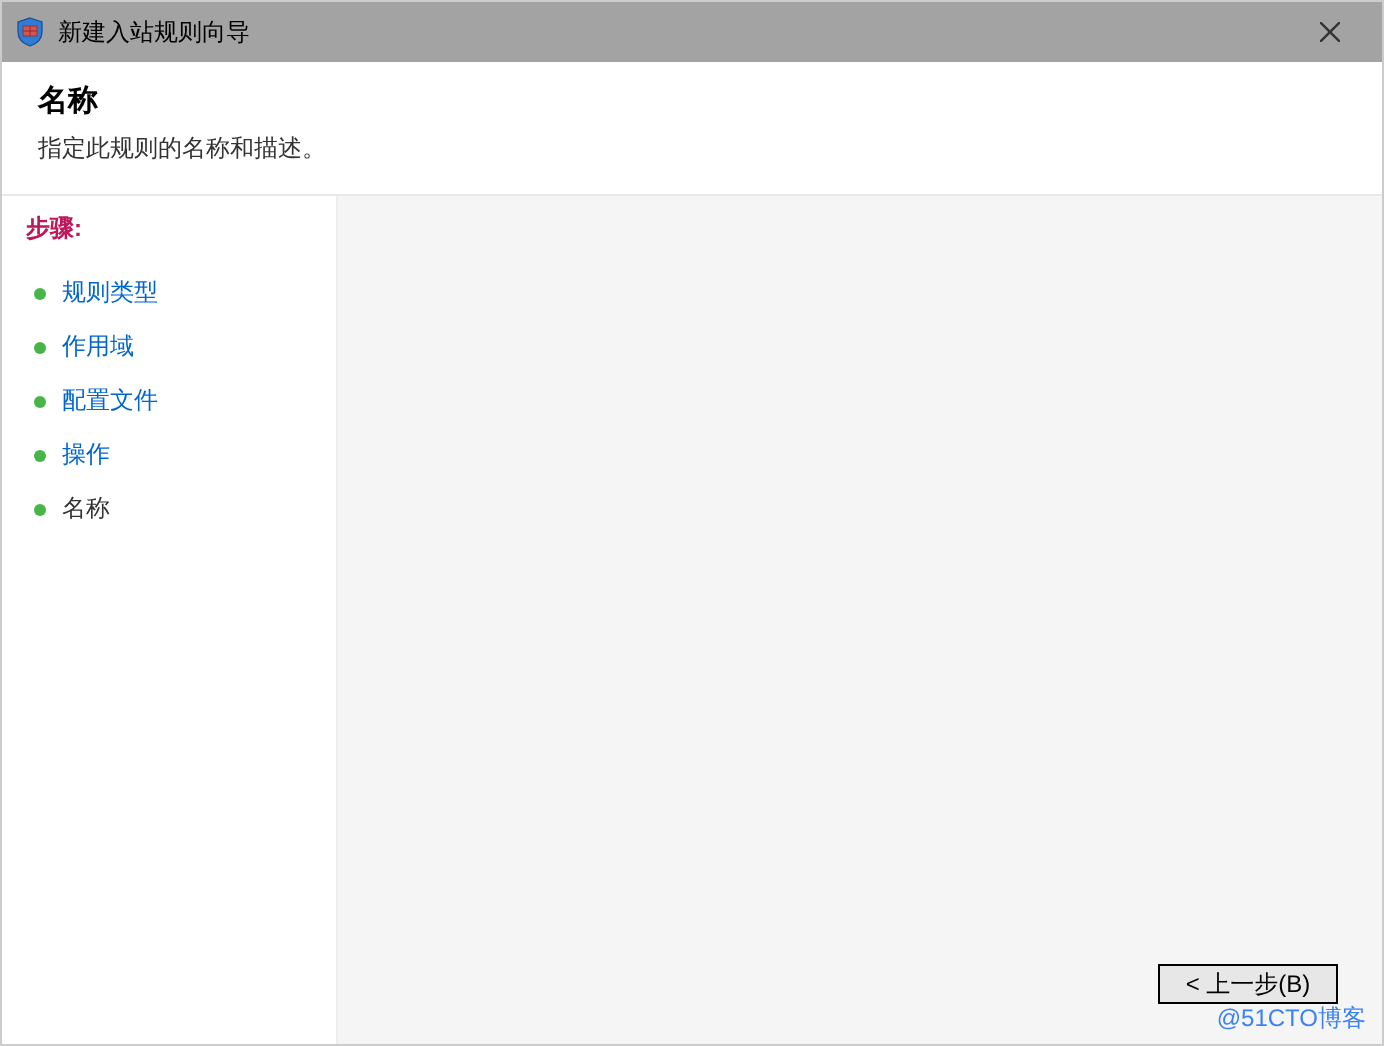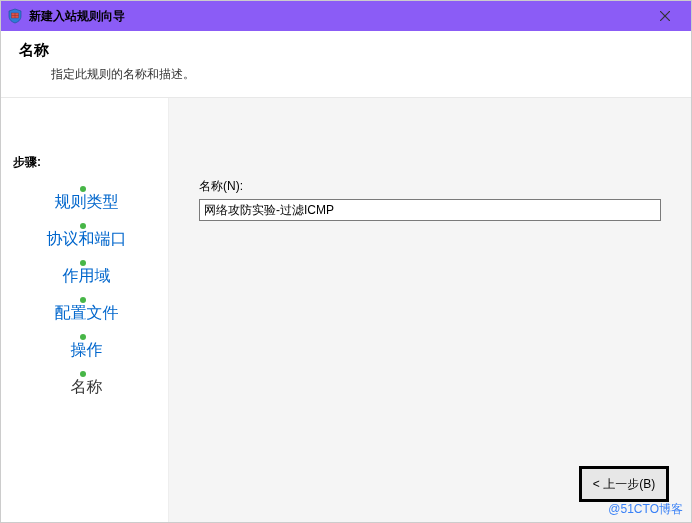--- a/index.html
+++ b/index.html
@@ -11,22 +11,21 @@
       height: 523px;
       overflow: hidden;
       position: relative;
       border: 1px solid #ccc;
     }
     .titlebar {
       display: flex;
       align-items: center;
       height: 28px;
       padding: 15px 6px;
-      background: #8b5cf6;
-      font-weight: bold;
+      background: #a3a3a3;
     }
     .titlebar .app-icon {
       width: 16px; height: 16px;
       margin-right: 6px;
       display: flex; align-items: center; justify-content: center;
     }
     .titlebar .title { font-size: 12px; color: #000; }
     .titlebar .spacer { flex: 1; }
     .titlebar .close {
       width: 40px; height: 28px;
@@ -41,47 +40,44 @@
     }
     .header h1 {
       font-size: 15px;
       font-weight: bold;
       color: #000;
       margin-bottom: 6px;
     }
     .header .subtitle {
       font-size: 12px;
       color: #333;
-      margin-left: 32px;
     }
 
     .content {
       display: flex;
       height: calc(100% - 28px - 66px);
       border-top: 1px solid #e8e8e8;
     }
     .sidebar {
       width: 168px;
       background: #fff;
       padding: 8px 12px;
       border-right: 1px solid #eee;
     }
     .sidebar .steps-label {
       font-weight: bold;
       font-size: 12px;
-      color: #000000;
+      color: #be185d;
       margin-bottom: 10px;
-      margin-top: 48px;
     }
     .sidebar ul { list-style: none; }
     .sidebar li {
       display: flex; align-items: center;
       padding: 5px 0 5px 4px;
-      font-size: 16px;
-      flex-direction: column;
+      font-size: 12px;
     }
     .sidebar li .bullet {
       width: 6px; height: 6px;
       border-radius: 50%;
       background: #47b647;
       margin-right: 8px;
       flex-shrink: 0;
     }
     .sidebar li.step-link { color: #0066cc; cursor: pointer; }
     .sidebar li.step-current { color: #333; }
@@ -121,22 +117,22 @@
 
     .button-row {
       position: absolute;
       right: 22px;
       bottom: 20px;
       display: flex;
       gap: 8px;
     }
     .btn {
       min-width: 90px;
-      height: 36px;
-      border: 3px solid #000000;
+      height: 20px;
+      border: 1px solid #000000;
       background: #e7e7e7;
       font-family: inherit;
       font-size: 12px;
       cursor: pointer;
       padding: 0 10px;
     }
     .btn:disabled {
       color: #a8a8a8;
       background: #f0f0f0;
       border-color: #c8c8c8;
@@ -182,46 +178,38 @@
 <div class="content">
   <div class="sidebar">
     <div class="steps-label">步骤:</div>
     <ul>
       <li class="step-link">
         <span class="bullet"></span>
         <span>规则类型</span>
       </li>
       <li class="step-link">
         <span class="bullet"></span>
-        <span>协议和端口</span>
-      </li>
-      <li class="step-link">
-        <span class="bullet"></span>
         <span>作用域</span>
       </li>
       <li class="step-link">
         <span class="bullet"></span>
         <span>配置文件</span>
       </li>
       <li class="step-link">
         <span class="bullet"></span>
         <span>操作</span>
       </li>
       <li class="step-current">
         <span class="bullet"></span>
         <span>名称</span>
       </li>
     </ul>
   </div>
 
   <div class="main">
-    <div class="field-group">
-      <label class="field-label">名称(N):</label>
-      <input type="text" class="text-input" value="网络攻防实验-过滤ICMP" style="">
-    </div>
   </div>
 </div>
 
 <div class="button-row">
   <button class="btn">&lt; 上一步(B)</button>
 </div>
 
 <div class="watermark">@51CTO博客</div>
 
 </body></html>

